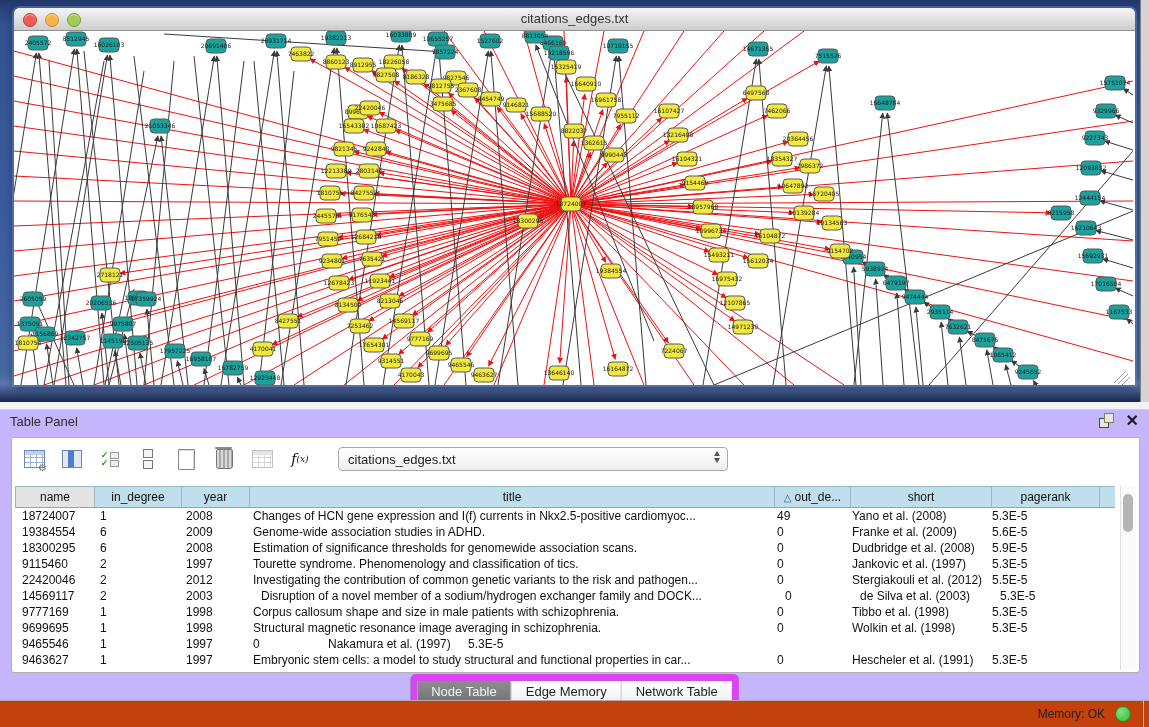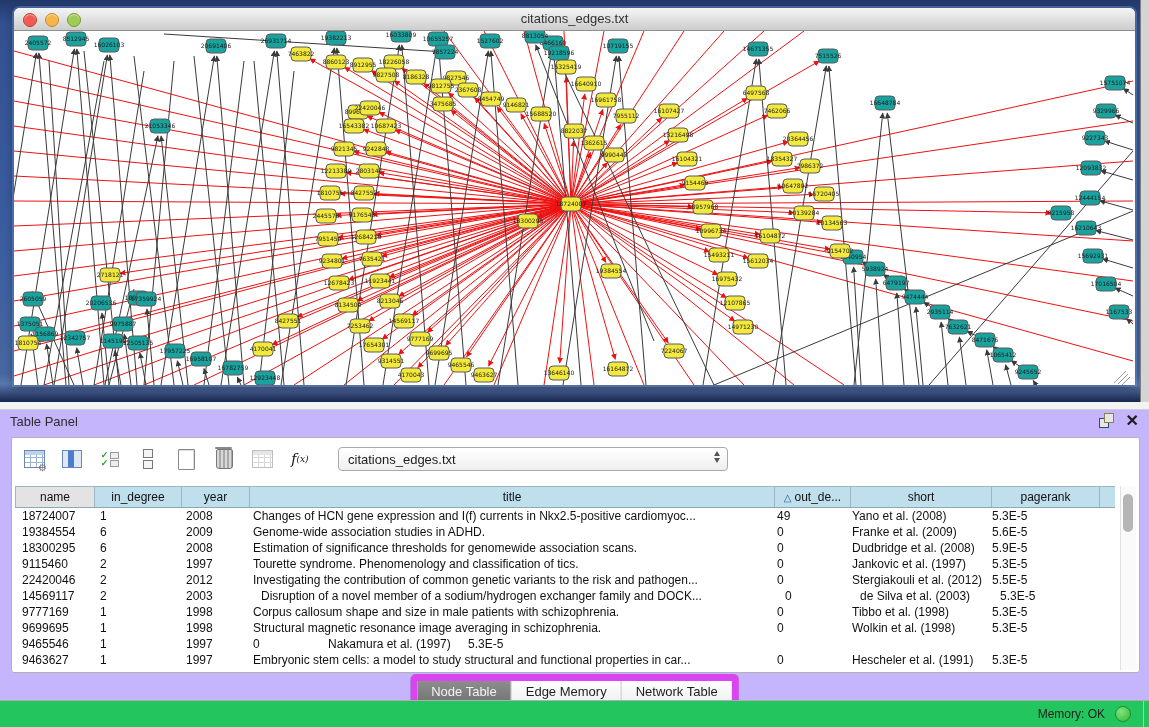--- a/index.html
+++ b/index.html
@@ -75,21 +75,21 @@
   .vscroll{position:absolute;right:3px;top:48px;width:15px;bottom:2px;background:#fafafa;border-left:1px solid #e0e0e0;}
   .vthumb{position:absolute;left:2px;top:8px;width:10px;height:38px;border-radius:5px;background:#b5b5b5;}
   
   .tabs-row{position:absolute;left:0;top:263px;width:1149px;height:27px;}
   .segmented{position:absolute;left:50%;transform:translateX(-50%);top:1px;display:flex;height:21px;
     border:7px solid #d946ef;border-radius:5px;overflow:hidden;background:#fff;box-shadow:0 1px 1px rgba(0,0,0,.15);}
   .seg{padding:0 14px;font-size:13px;display:flex;align-items:center;background:linear-gradient(#ffffff,#f0f0f0);color:#1d1d1d;border-right:1px solid #b9b9b9;}
   .seg:last-child{border-right:none;}
   .seg.active{background:linear-gradient(#8d8d8d,#757575);color:#f4f4f4;}
   
-  .status-bar{position:absolute;left:0;top:700px;width:1149px;height:27px;background:#22c55e;border-top:1px solid #aeaeae;}
+  .status-bar{position:absolute;left:0;top:700px;width:1149px;height:27px;background:#c2410c;border-top:1px solid #aeaeae;}
   .mem{position:absolute;right:44px;top:6px;font-size:12px;color:#222;}
   .mem-dot{position:absolute;right:18px;top:5px;width:14px;height:14px;border-radius:50%;
     background:radial-gradient(circle at 35% 30%,#7fe57f,#35b835);border:1px solid #2a8a2a;}
   .status-div{position:absolute;right:5px;top:0;bottom:0;width:1px;background:#bdbdbd;}
 </style>
 </head>
 <body>
 
 <div class="desktop">
   <div class="net-window">

